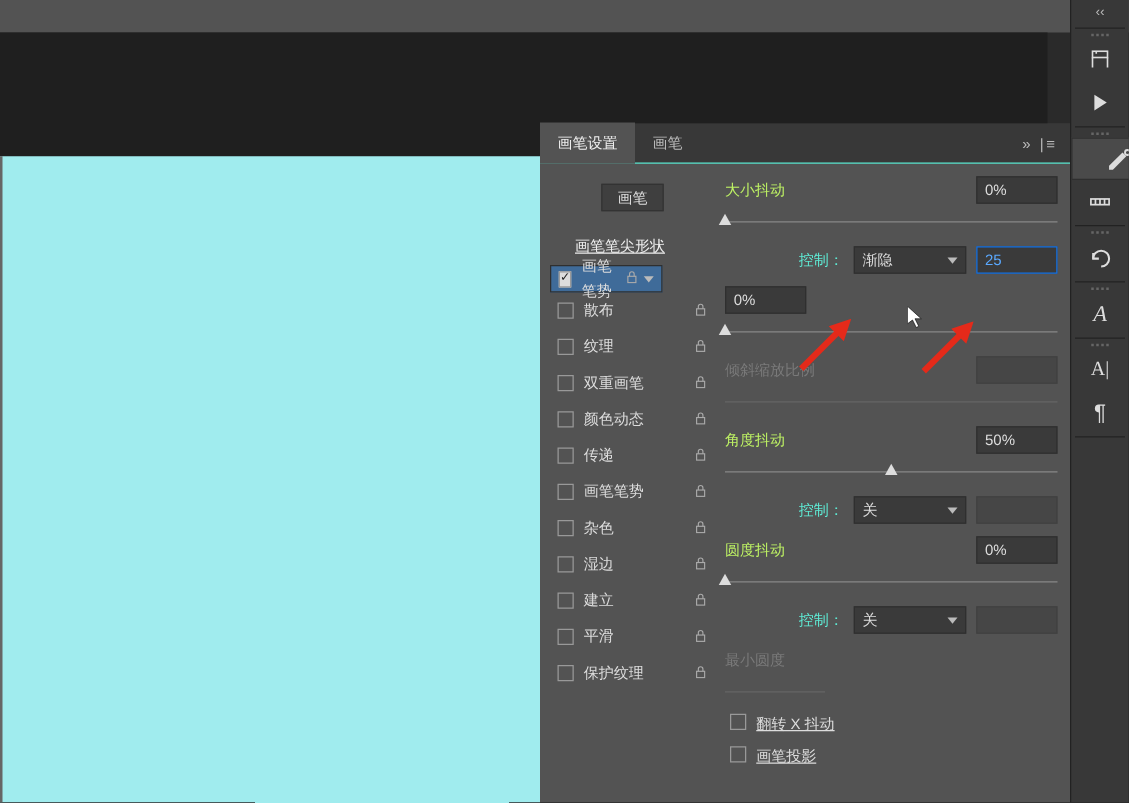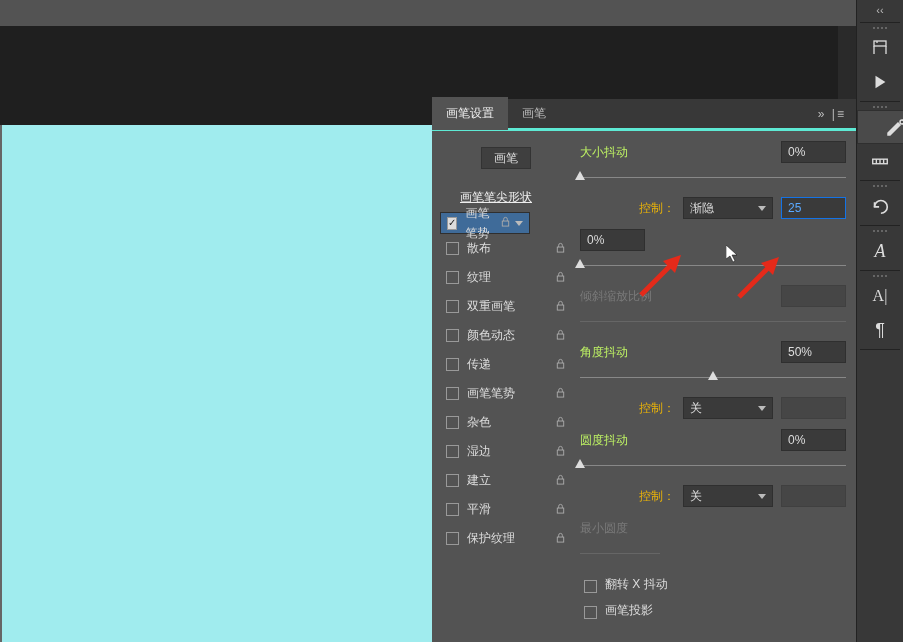--- a/index.html
+++ b/index.html
@@ -5,21 +5,21 @@
 * { box-sizing: border-box; margin: 0; padding: 0; font-family: "Microsoft YaHei", sans-serif; }
 body { width: 903px; height: 642px; background: #2a2a2a; overflow: hidden; position: relative; }
 
 .topbar { position: absolute; top: 0; left: 0; right: 0; height: 26px; background: #535353; }
 .darkstrip { position: absolute; top: 26px; left: 0; width: 838px; height: 99px; background: #1f1f1f; }
 
 .canvas { position: absolute; top: 125px; left: 0; width: 432px; height: 517px; background: #a0ecee; }
 
 .panel { position: absolute; top: 99px; left: 432px; width: 424px; height: 543px; background: #535353; color: #ddd; font-size: 12px; }
 
-.panel-tabs { display: flex; align-items: center; height: 32px; background: #383838; border-bottom: 3px solid #5eead4; }
+.panel-tabs { display: flex; align-items: center; height: 32px; background: #383838; border-bottom: 1px solid #5eead4; }
 .tab { padding: 8px 14px; color: #bbb; cursor: pointer; }
 .tab.active { background: #535353; color: #eee; }
 .tab-icons { margin-left: auto; padding: 0 10px; color: #bbb; font-size: 12px; letter-spacing: 2px; }
 
 .panel-body { display: flex; height: calc(100% - 32px); }
 .left-col { width: 140px; padding: 8px 0 8px 8px; }
 .right-col { flex: 1; padding: 8px 10px 8px 8px; position: relative; }
 
 .brush-btn { display: block; margin: 8px auto 14px; width: 50px; height: 22px; background: #3f3f3f; border: 1px solid #333; color: #ddd; font-size: 12px; text-align: center; line-height: 20px; }
 
@@ -38,26 +38,26 @@
 .valbox { width: 65px; height: 22px; background: #3a3a3a; border: 1px solid #2f2f2f; color: #ddd; text-align: left; padding: 0 6px; line-height: 20px; font-size: 12px; }
 .valbox.hl { border: 1px solid #1473e6; background: #3a3a3a; color: #5aa9ff; }
 .valbox.dim { opacity: 0.5; }
 
 .slider { position: relative; height: 14px; margin-bottom: 10px; }
 .slider .track { position: absolute; top: 6px; left: 0; right: 0; height: 1px; background: #888; }
 .slider .thumb { position: absolute; top: 0; width: 0; height: 0; border-left: 5px solid transparent; border-right: 5px solid transparent; border-bottom: 9px solid #ddd; transform: translateX(-5px); }
 .slider.dim .track { background: #666; }
 
 .ctrl-inline { display: flex; align-items: center; justify-content: flex-end; gap: 8px; margin-bottom: 6px; min-height: 26px; }
-.ctrl-inline .lbl { color: #eab308; }
+.ctrl-inline .lbl { color: #5eead4; }
 .sel { width: 90px; height: 22px; background: #3a3a3a; border: 1px solid #2f2f2f; color: #ddd; padding: 0 18px 0 6px; line-height: 20px; font-size: 12px; position: relative; }
 .sel::after { content: ""; position: absolute; right: 6px; top: 8px; border-left: 4px solid transparent; border-right: 4px solid transparent; border-top: 5px solid #bbb; }
 
 .bottom-checks { padding-left: 4px; }
-.bottom-checks .brow { display: flex; align-items: flex-end; height: 22px; margin-bottom: 4px; }
+.bottom-checks .brow { display: flex; align-items: flex-start; height: 22px; margin-bottom: 4px; text-decoration: underline; }
 
 .rightrail { position: absolute; top: 0; right: 0; width: 47px; height: 642px; background: #383838; border-left: 1px solid #222; }
 .chevrons { text-align: center; font-size: 11px; color: #bbb; padding: 4px 0; }
 .rsep { height: 1px; background: #222; margin: 2px 3px; }
 .ricon { display: flex; align-items: center; justify-content: center; height: 34px; color: #ddd; font-size: 18px; cursor: pointer; }
 .ricon.sel { background: #4a4a4a; }
 .dots { height: 6px; display:flex; justify-content:center; gap:2px; align-items:center; }
 .dots span { width:2px; height:2px; background:#666; }
 
 .leftedge { position: absolute; top: 125px; left: 0; width: 2px; height: 517px; background: #666; }

